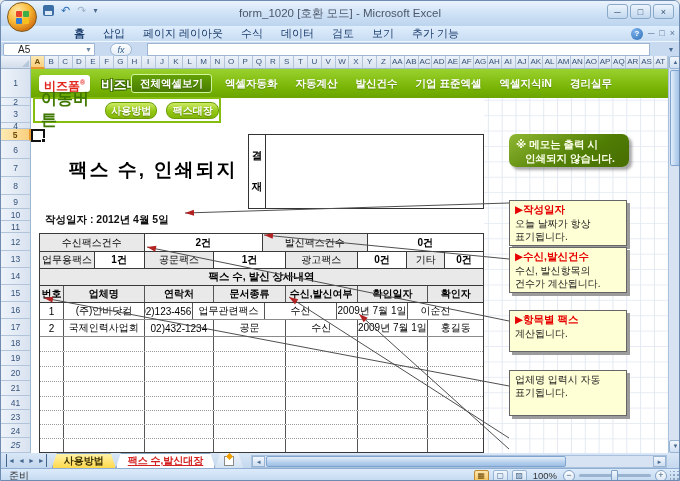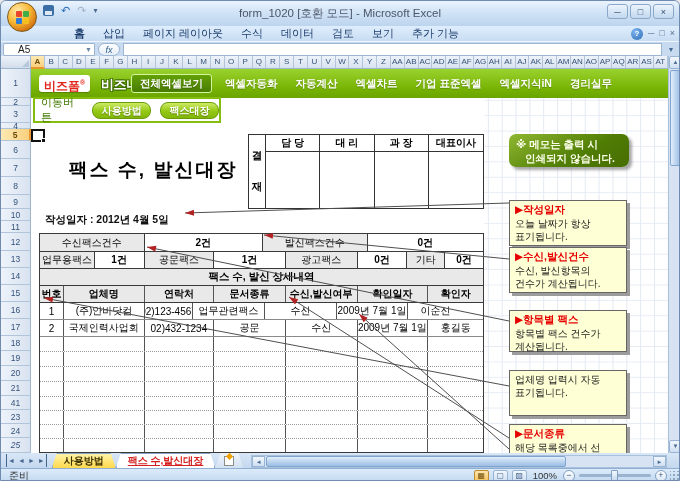--- a/index.html
+++ b/index.html
@@ -35,21 +35,21 @@
              padding-left:64px;color:#1c3e6e;font-size:11px}
   .rtab{padding:0 9px;white-space:nowrap}
   .rtab.active{font-weight:bold}
   .ribbon-right{position:absolute;right:4px;top:1px;display:flex;gap:5px;align-items:center}
   .helpic{width:12px;height:12px;border-radius:50%;background:radial-gradient(circle at 35% 30%,#7db4ef,#2d6db5);
           color:#fff;font-size:8px;font-weight:bold;display:flex;align-items:center;justify-content:center}
   .docwb{color:#5a7694;font-size:9px;line-height:13px}
 
   
   .fbar{position:absolute;left:0;top:40px;width:100%;height:15px;background:#c7daf0;
-        border-top:1px solid #eef5fc;display:flex;align-items:center;gap:3px;padding:0 2px}
+        border-top:1px solid #eef5fc;display:flex;align-items:center;gap:15px;padding:0 2px}
   .namebox{width:92px;height:13px;background:#fff;border:1px solid #9cb5d2;border-radius:2px 0 0 2px;
            display:flex;align-items:center;font-size:10px;color:#222;padding-left:14px;position:relative}
   .namebox .nbc{position:absolute;right:2px;color:#6b87a6;font-size:7px}
   .fxbtn{width:22px;height:13px;background:linear-gradient(#fdfefe,#e4edf6);border:1px solid #9cb5d2;
          border-radius:7px;color:#35618e;font-style:italic;font-size:9px;text-align:center;line-height:12px}
   .finput{flex:1;height:13px;background:#fff;border:1px solid #9cb5d2}
   .fexpand{width:12px;color:#476b92;font-size:7px;text-align:center}
 
   
   .sheet{position:absolute;left:0;top:55px;width:680px;height:397px;background:#fff}
@@ -87,21 +87,21 @@
   .logo1 sup{font-size:7px}
   .logo2{position:absolute;left:70px;top:7px;color:#fff;font-weight:bold;font-size:13px;letter-spacing:-.5px;
          text-shadow:1px 1px 0 #3c6b00,-1px 1px 0 #3c6b00,1px -1px 0 #3c6b00,-1px -1px 0 #3c6b00}
   .bmenu{position:absolute;left:96px;top:0;right:0;height:100%;display:flex;align-items:center}
   .bm{color:#fff;font-weight:bold;font-size:10.5px;padding:0 9px;white-space:nowrap;text-shadow:0 1px 1px rgba(0,0,0,.25)}
   .bm.sel{background:linear-gradient(#63a106,#497c00);border:1px solid #d3f59e;border-radius:3px;
           height:19px;line-height:17px;margin:0 4px;padding:0 8px}
 
   .movebox{position:absolute;left:2px;top:28px;width:188px;height:26px;background:#fff;
            border:2px solid #85bd0e;display:flex;align-items:center;gap:9px;padding-left:6px}
-  .movelabel{color:#3f7800;font-weight:normal;font-size:11px}
+  .movelabel{color:#3f7800;font-weight:bold;font-size:16px}
   .gbtn{width:61px;height:17px;border-radius:8px;border:1px solid #699e03;
         background:linear-gradient(#cdeb66,#94c813 55%,#83b60a);color:#fff;font-weight:bold;font-size:10px;
         text-align:center;line-height:15px;text-shadow:0 1px 1px rgba(0,0,0,.35)}
 
   .active-cell{position:absolute;left:0;top:60px;width:14px;height:13px;border:2px solid #111;background:transparent;z-index:4}
   .active-cell:after{content:"";position:absolute;right:-3px;bottom:-3px;width:3px;height:3px;background:#111;border:1px solid #fff}
 
   .doc-title{position:absolute;left:26px;top:88px;width:192px;text-align:center;color:#000;
              font-size:19px;font-weight:bold;letter-spacing:2px;white-space:nowrap}
 
@@ -329,51 +329,41 @@
     <div class="cells" id="cells">
       <div class="whitebg"></div>
 
       <div class="banner">
         <span class="logo1"><span>비즈폼</span><sup>®</sup></span>
         <span class="logo2">비즈니스엑셀</span>
         <span class="bmenu" id="bmenu">
             <span class="bm sel">전체엑셀보기</span>
             <span class="bm">엑셀자동화</span>
             <span class="bm">자동계산</span>
-            <span class="bm">엑셀차트</span>
+            <span class="bm">발신건수</span>
             <span class="bm">기업 표준엑셀</span>
             <span class="bm">엑셀지식iN</span>
             <span class="bm">경리실무</span>
           </span>
       </div>
 
       <div class="movebox">
         <span class="movelabel">이동버튼</span>
         <span class="gbtn">사용방법</span>
         <span class="gbtn">팩스대장</span>
       </div>
 
       <div class="active-cell"></div>
 
-      <div class="doc-title">팩스 수, 발신대장</div>
+      <div class="doc-title">팩스 수, 인쇄되지</div>
 
       <div class="approval">
         <div class="ap-stamp">
           <span>결</span>
           <span>재</span>
-        </div>
-        <div class="ap-main">
-          <div class="ap-h">담 당</div>
-          <div class="ap-h">대 리</div>
-          <div class="ap-h">과 장</div>
-          <div class="ap-h">대표이사</div>
-          <div class="ap-b"></div>
-          <div class="ap-b"></div>
-          <div class="ap-b"></div>
-          <div class="ap-b"></div>
         </div>
       </div>
 
       <div class="gnote">
         <div>※ 메모는 출력 시</div>
         <div style="padding-left:9px">인쇄되지 않습니다.</div>
       </div>
 
       <div class="dateline">작성일자 :   2012년 4월 5일</div>
 
@@ -504,31 +494,25 @@
         <div>오늘 날짜가 항상</div>
         <div>표기됩니다.</div>
       </div>
       <div class="memo m2">
         <div class="mt">▶수신,발신건수</div>
         <div>수신, 발신항목의</div>
         <div>건수가 계산됩니다.</div>
       </div>
       <div class="memo m3">
         <div class="mt">▶항목별 팩스</div>
-        <div>항목별 팩스 건수가</div>
         <div>계산됩니다.</div>
       </div>
       <div class="memo m4">
         <div>업체명 입력시 자동</div>
         <div>표기됩니다.</div>
-      </div>
-      <div class="memo m5">
-        <div class="mt">▶문서종류</div>
-        <div>해당 목록중에서 선</div>
-
       </div>
 
       <svg class="overlay" viewBox="0 0 637 384">
         <line x1="478" y1="134" x2="154" y2="144"></line>
         <line x1="478" y1="190" x2="233" y2="166"></line>
         <line x1="478" y1="252" x2="116" y2="178"></line>
         <line x1="478" y1="317" x2="13" y2="229"></line>
         <line x1="478" y1="369" x2="258" y2="228"></line>
         <line x1="478" y1="380" x2="328" y2="245"></line>
         <polygon points="0,0 9,-3 9,3" transform="translate(154,144) rotate(-1.8)"></polygon>

